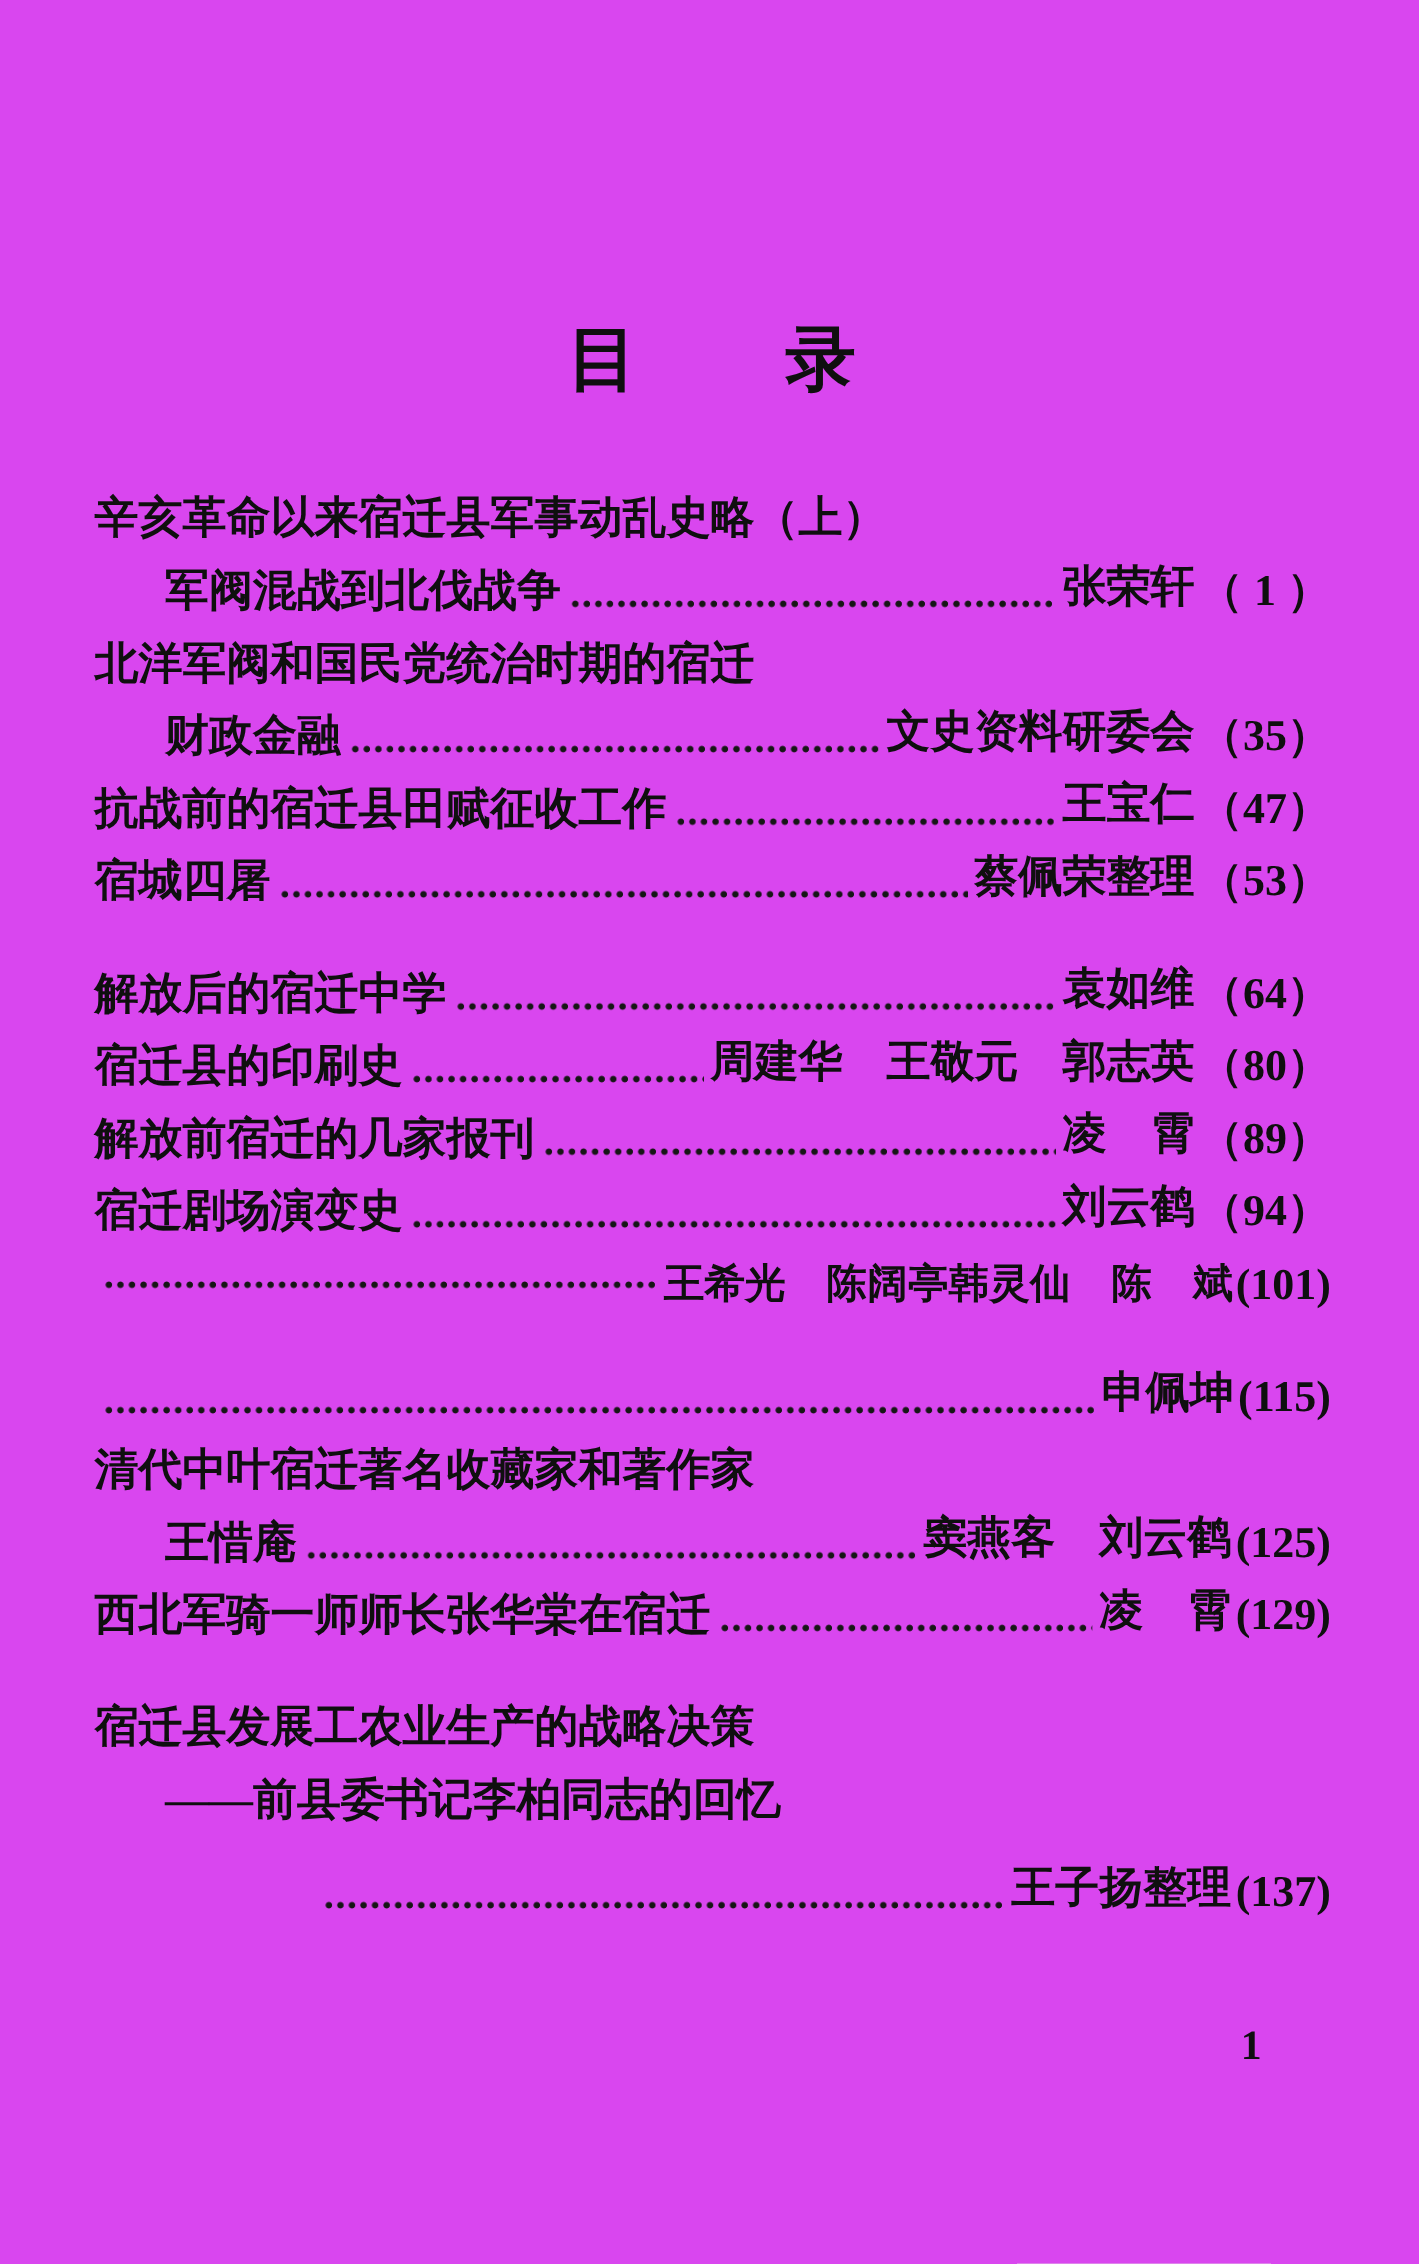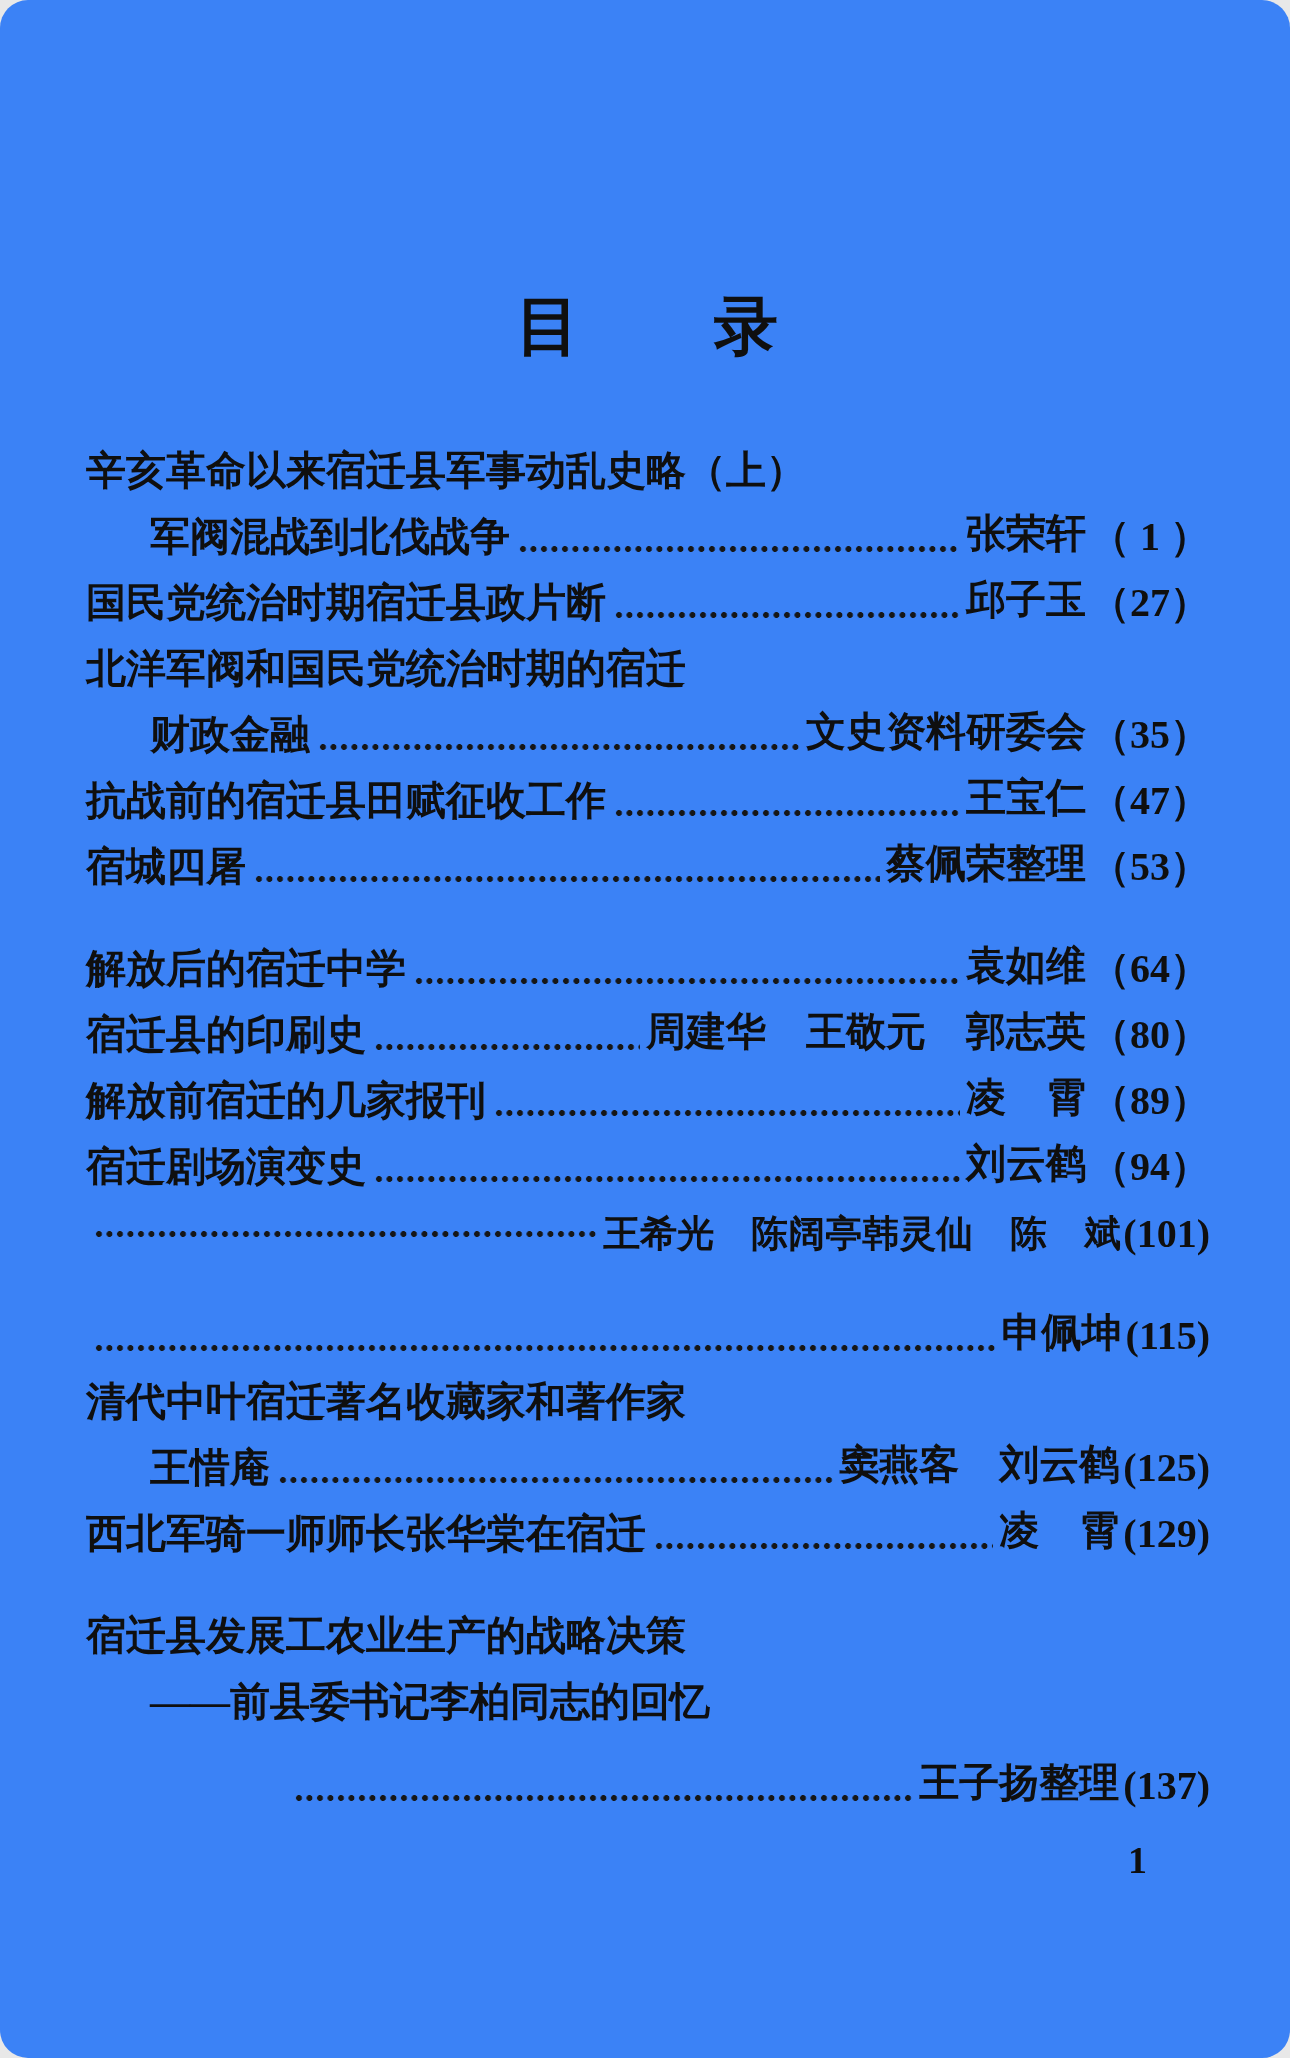--- a/index.html
+++ b/index.html
@@ -5,26 +5,25 @@
   html, body {
     margin: 0;
     padding: 0;
     background: #e8e8e8;
   }
   .page {
     position: relative;
     width: 1290px;
     height: 2058px;
     margin: 0 auto;
-    background: #3b82f6;
+    background: #d946ef;
     overflow: hidden;
     font-family: "Liberation Serif", "DejaVu Serif", serif;
     color: #0f0f0f;
     font-weight: 700;
-    border-radius: 28px;
   }
   .content {
     position: absolute;
     left: 86px;
     right: 80px;
     top: 0;
   }
   .doc-title {
     margin: 0;
     padding-top: 294px;
@@ -88,26 +87,20 @@
     <h1 class="doc-title">目　　录</h1>
     <div id="toc-list">
         <div class="toc-line indent-0">
           <span class="entry-title">辛亥革命以来宿迁县军事动乱史略（上）</span>
         </div>
         <div class="toc-line indent-1">
           <span class="entry-title">军阀混战到北伐战争</span>
           <span class="dot-leader"></span>
           <span class="entry-author">张荣轩</span>
           <span class="entry-page">（ 1 ）</span>
-        </div>
-        <div class="toc-line indent-0">
-          <span class="entry-title">国民党统治时期宿迁县政片断</span>
-          <span class="dot-leader"></span>
-          <span class="entry-author">邱子玉</span>
-          <span class="entry-page">（27）</span>
         </div>
         <div class="toc-line indent-0">
           <span class="entry-title">北洋军阀和国民党统治时期的宿迁</span>
         </div>
         <div class="toc-line indent-1">
           <span class="entry-title">财政金融</span>
           <span class="dot-leader"></span>
           <span class="entry-author">文史资料研委会</span>
           <span class="entry-page">（35）</span>
         </div>

